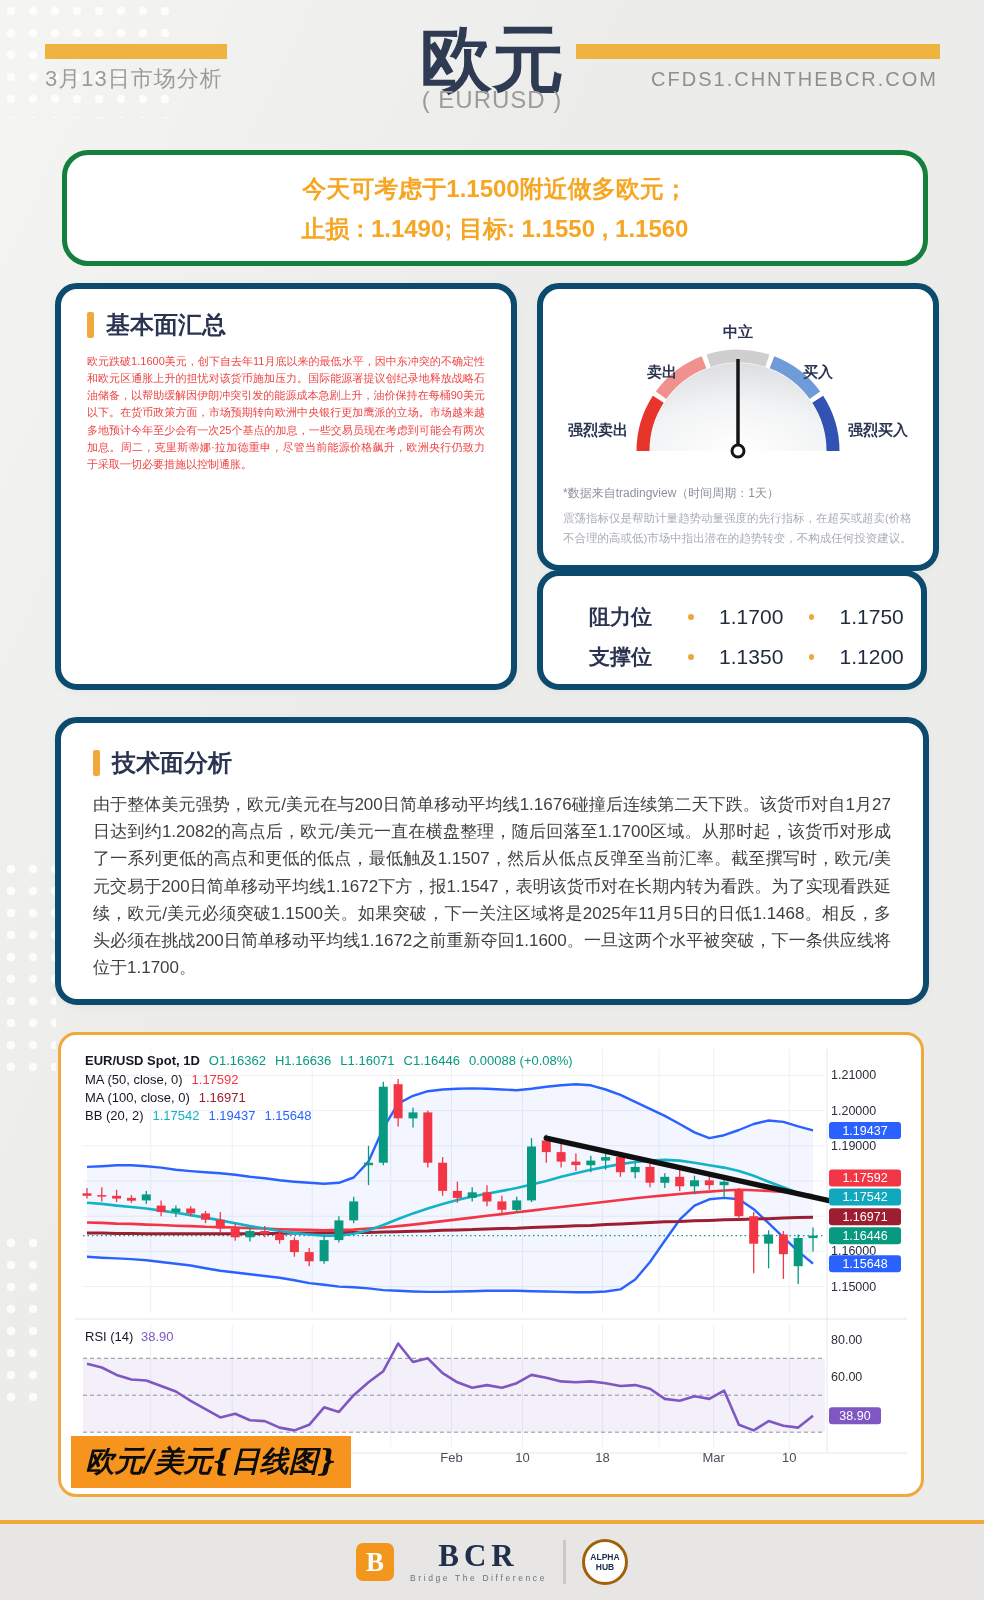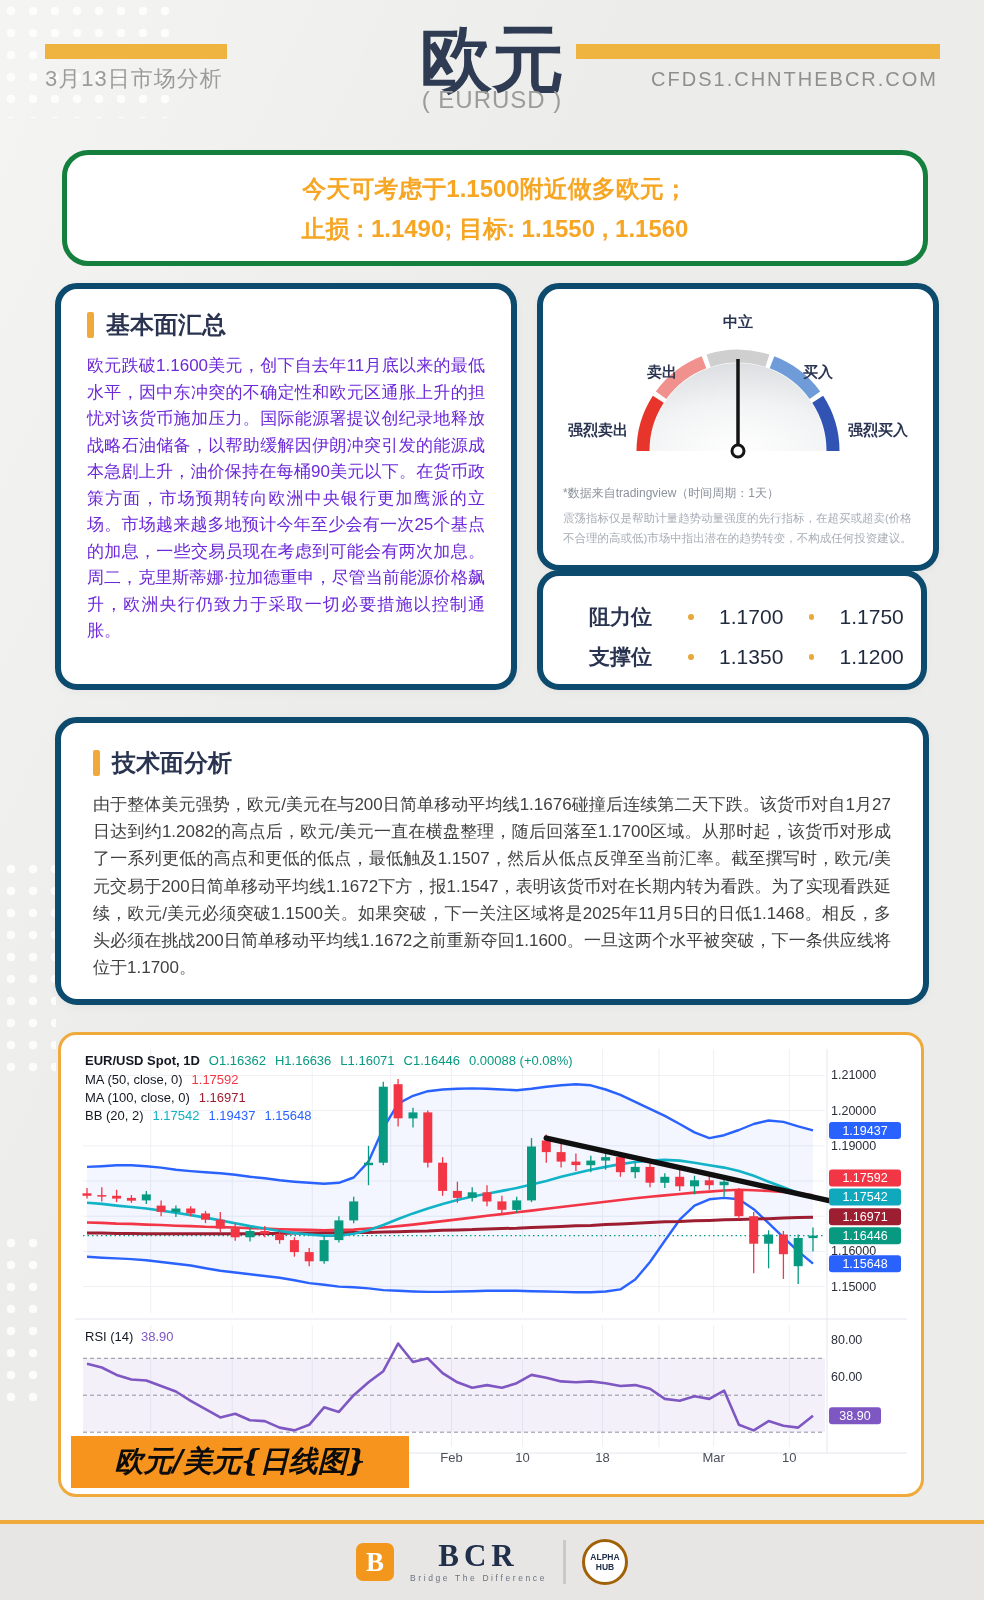--- a/index.html
+++ b/index.html
@@ -13,38 +13,38 @@
   .hdr-sub{position:absolute;left:0;right:0;top:86px;text-align:center;font-size:24px;color:#9B9B99;letter-spacing:1px;}
   .hdr-site{position:absolute;right:46px;top:68px;font-size:20px;color:#8F8F8D;letter-spacing:2px;}
   .advice{position:absolute;left:62px;top:150px;width:856px;height:92px;background:#fff;border:5px solid #15803d;
           border-radius:26px;text-align:center;padding-top:14px;box-sizing:content-box;}
   .advice div{font-size:24px;font-weight:700;color:#F6A623;line-height:40px;}
   .card{position:absolute;background:#fff;border:6px solid #0c4a6e;border-radius:22px;box-shadow:0 2px 8px rgba(0,0,0,.04);}
   .h-row{display:flex;align-items:center;gap:12px;}
   .h-bar{width:7px;height:26px;background:#F2A93C;border-radius:2px;}
   .h-txt{font-size:24px;font-weight:700;color:#2A3450;}
   .fund-card{left:55px;top:283px;width:462px;height:407px;padding:20px 26px;box-sizing:border-box;}
-  .fund-body{margin-top:12px;font-size:17px;line-height:1.56;color:#6d28d9;text-align:justify;}
+  .fund-body{margin-top:12px;font-size:11px;line-height:1.56;color:#ef4444;text-align:justify;}
   .gauge-card{left:537px;top:283px;width:390px;height:276px;}
   .gauge-svg{position:absolute;left:15px;top:12px;}
   .glabel{position:absolute;font-size:15px;font-weight:700;color:#2A3450;}
   .gnote{position:absolute;left:20px;top:196px;font-size:12px;color:#8B929C;}
   .gdisc{position:absolute;left:20px;right:14px;top:219px;font-size:11.5px;line-height:1.75;color:#A7ADB6;}
   .levels-card{left:537px;top:570px;width:390px;height:120px;padding:21px 0 0 46px;box-sizing:border-box;}
   .lvl-row{display:flex;align-items:center;height:40px;}
   .lvl-label{width:96px;font-size:21px;font-weight:700;color:#2A3450;}
   .lvl-dot{width:6px;height:6px;border-radius:50%;background:#E9A83E;margin:0 8px;}
   .lvl-val{width:104px;text-align:center;font-size:21px;color:#1F2A3C;}
   .tech-card{left:55px;top:717px;width:874px;height:288px;padding:24px 32px;box-sizing:border-box;}
   .tech-body{margin-top:12px;font-size:17px;line-height:1.6;color:#404040;text-align:justify;}
   .chart-card{position:absolute;left:58px;top:1032px;width:866px;height:465px;background:#fff;
               border:3px solid #F0A93B;border-radius:18px;box-sizing:border-box;}
   .chart-svg{position:absolute;left:14px;top:10px;}
   svg{font-family:"Liberation Sans",sans-serif;}
-  .chart-tag{position:absolute;left:10px;bottom:6px;width:338px;height:52px;background:#F7941D;
+  .chart-tag{position:absolute;left:10px;bottom:6px;width:280px;height:52px;background:#F7941D;
              display:flex;align-items:center;justify-content:center;
              font-family:"DejaVu Serif",serif;font-style:italic;font-weight:700;font-size:29px;color:#0C0C0C;}
   .foot-rule{position:absolute;left:0;top:1520px;width:984px;height:4px;background:#F0A93B;}
   .footer{position:absolute;left:0;top:1524px;width:984px;height:76px;background:#E7E6E4;
           display:flex;align-items:center;justify-content:center;gap:16px;}
   .bcr-mark{width:38px;height:38px;background:#F2971B;border-radius:7px;display:flex;align-items:center;justify-content:center;
             color:#fff;font-family:"Liberation Serif",serif;font-weight:700;font-size:27px;}
   .bcr-col{display:flex;flex-direction:column;align-items:center;}
   .bcr-name{font-family:"Liberation Serif",serif;font-weight:700;font-size:31px;color:#20304B;letter-spacing:5px;line-height:30px;}
   .bcr-tag{font-size:8.5px;color:#6A7280;letter-spacing:2.6px;margin-top:2px;}
@@ -93,21 +93,21 @@
       </defs>
       <path d="M 92 150 A 88 88 0 0 1 268 150 Z" fill="url(#ginner)"></path>
       <path d="M 85 150 A 95 95 0 0 1 100.3 98.3" stroke="#E8352B" stroke-width="13" fill="none"></path>
       <path d="M 103.1 94.2 A 95 95 0 0 1 146.0 61.3" stroke="#F0918D" stroke-width="13" fill="none"></path>
       <path d="M 150.6 59.7 A 95 95 0 0 1 209.4 59.7" stroke="#CFCFCF" stroke-width="13" fill="none"></path>
       <path d="M 214.0 61.3 A 95 95 0 0 1 256.9 94.2" stroke="#6F9BD8" stroke-width="13" fill="none"></path>
       <path d="M 259.7 98.3 A 95 95 0 0 1 275 150" stroke="#3053B4" stroke-width="13" fill="none"></path>
       <line x1="180" y1="150" x2="180" y2="58" stroke="#151515" stroke-width="3.5"></line>
       <circle cx="180" cy="150" r="6" fill="#ffffff" stroke="#151515" stroke-width="3"></circle>
     </svg>
-    <div class="glabel" style="left:0;right:0;top:24px;text-align:center;">中立</div>
+    <div class="glabel" style="left:0;right:0;top:34px;text-align:center;">中立</div>
     <div class="glabel" style="left:84px;width:70px;top:74px;text-align:center;">卖出</div>
     <div class="glabel" style="left:240px;width:70px;top:74px;text-align:center;">买入</div>
     <div class="glabel" style="left:12px;width:86px;top:132px;text-align:center;">强烈卖出</div>
     <div class="glabel" style="right:12px;width:86px;top:132px;text-align:center;">强烈买入</div>
     <div class="gnote">*数据来自tradingview（时间周期：1天）</div>
     <div class="gdisc">震荡指标仅是帮助计量趋势动量强度的先行指标，在超买或超卖(价格不合理的高或低)市场中指出潜在的趋势转变，不构成任何投资建议。</div>
   </div>
 
   <div class="card levels-card">
     <div class="lvl-row">

